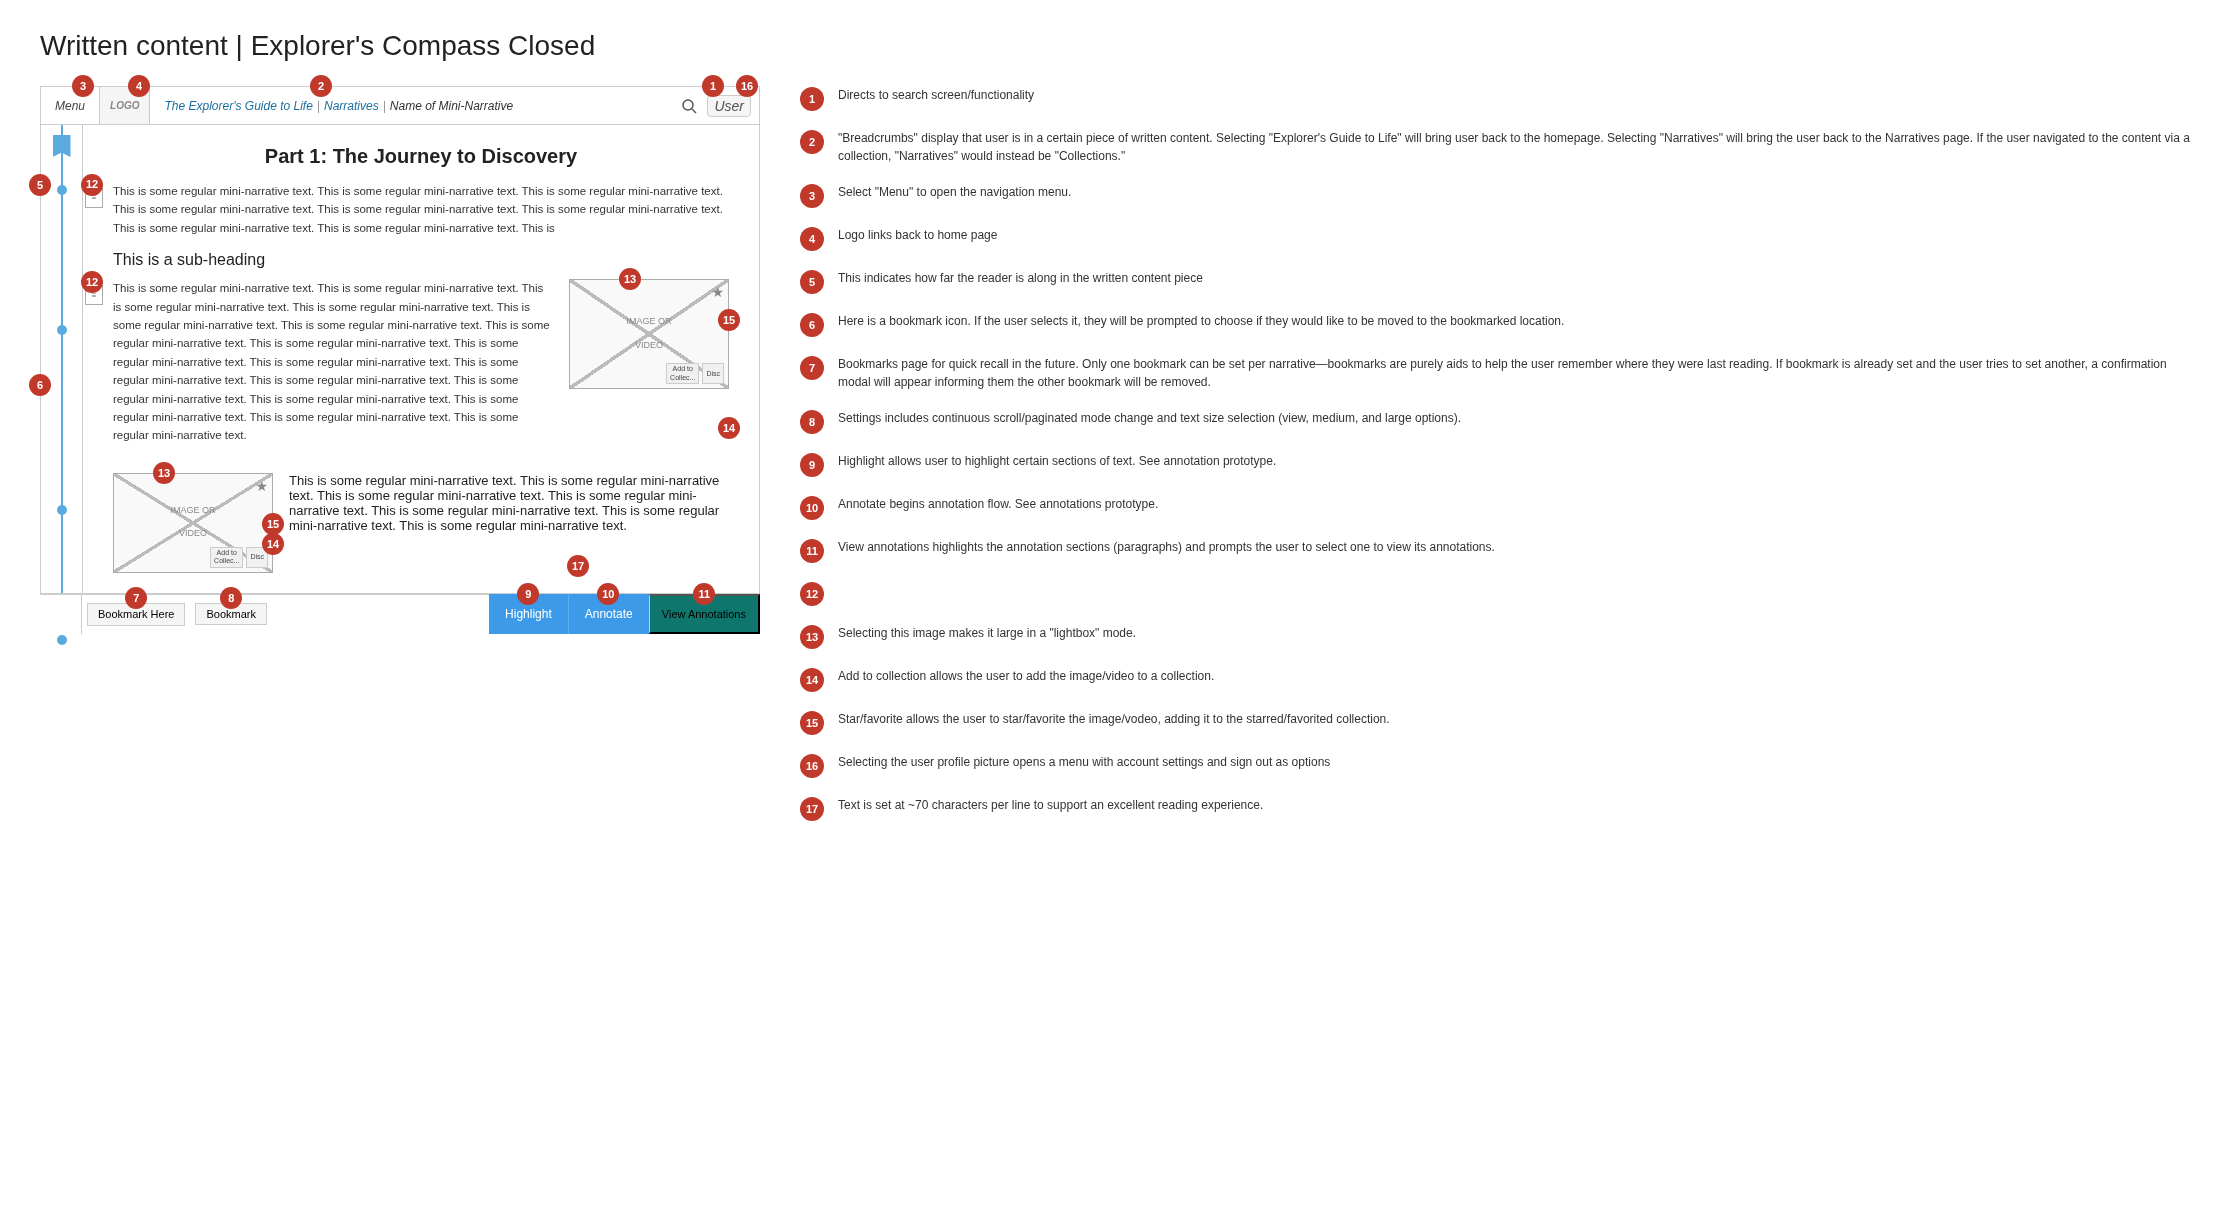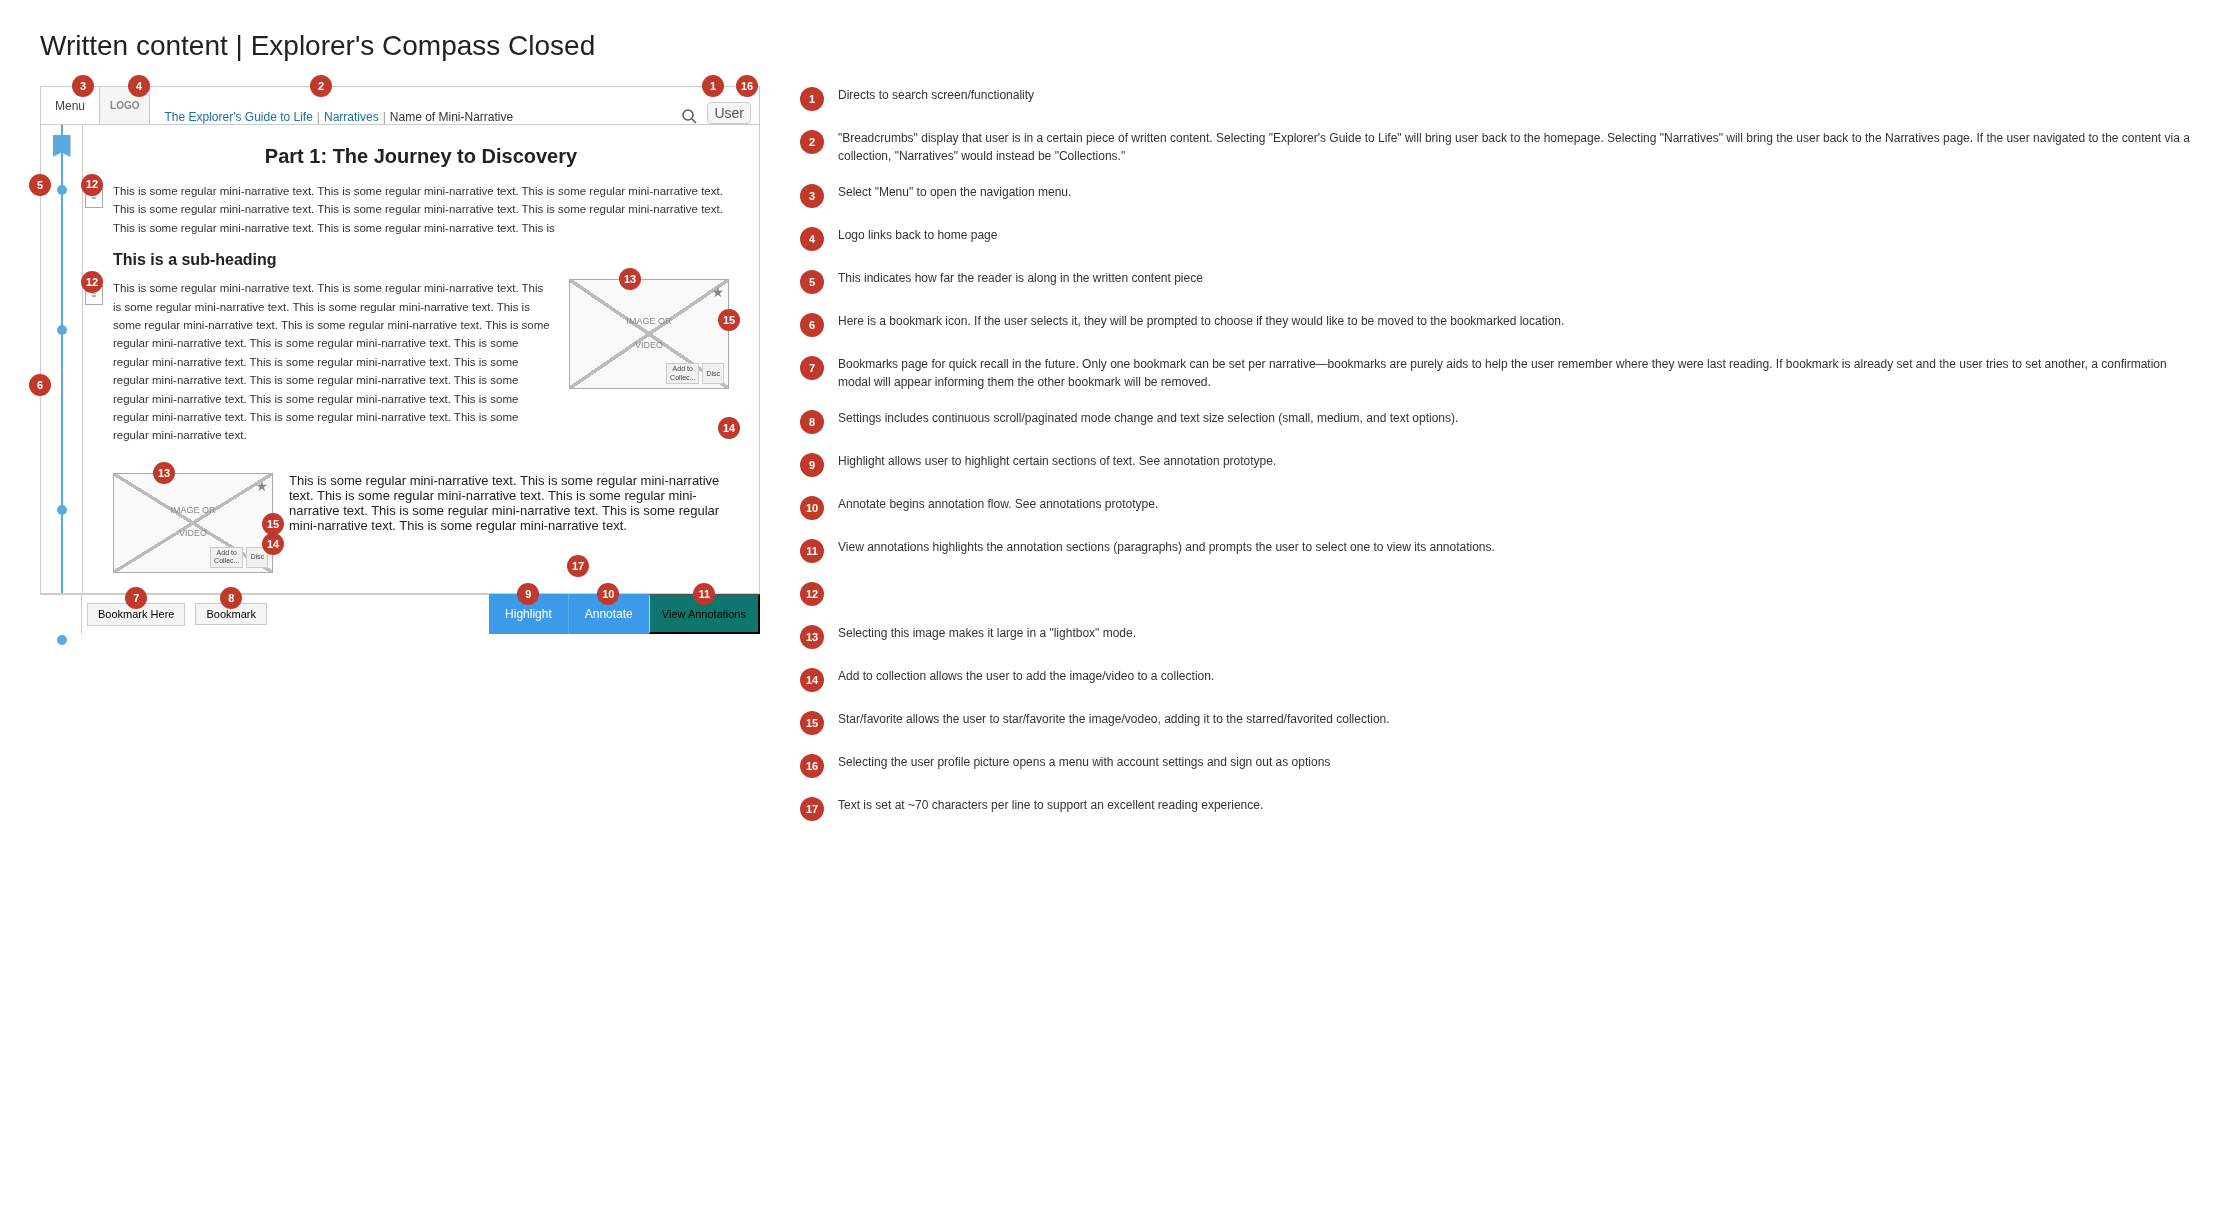--- a/index.html
+++ b/index.html
@@ -23,26 +23,27 @@
     }
     
     .ui-mockup {
       width: 720px;
       flex-shrink: 0;
       position: relative;
     }
     
     .top-bar {
       display: flex;
-      align-items: flex-end;
+      align-items: center;
       border: 1px solid #ccc;
       border-bottom: none;
       background: #fff;
       height: 38px;
       position: relative;
+      font-style: italic;
     }
     .menu-btn {
       border-right: 1px solid #ccc;
       padding: 0 14px;
       height: 100%;
       display: flex;
       align-items: center;
       font-size: 12px;
       color: #444;
     }
@@ -163,21 +164,21 @@
       color: #222;
     }
     .content-body {
       font-size: 11.5px;
       line-height: 1.6;
       color: #333;
       margin-bottom: 14px;
     }
     .sub-heading {
       font-size: 16px;
-      font-weight: 700;
+      font-weight: 400;
       margin-bottom: 10px;
       color: #222;
     }
     .two-col {
       display: flex;
       gap: 16px;
     }
     .col-text {
       flex: 1;
     }
@@ -538,21 +539,21 @@
         <div class="annotation-item">
     <div class="ann-badge">6</div>
     <div class="ann-text">Here is a bookmark icon. If the user selects it, they will be prompted to choose if they would like to be moved to the bookmarked location.</div>
   </div>
         <div class="annotation-item">
     <div class="ann-badge">7</div>
     <div class="ann-text">Bookmarks page for quick recall in the future. Only one bookmark can be set per narrative—bookmarks are purely aids to help the user remember where they were last reading. If bookmark is already set and the user tries to set another, a confirmation modal will appear informing them the other bookmark will be removed.</div>
   </div>
         <div class="annotation-item">
     <div class="ann-badge">8</div>
-    <div class="ann-text">Settings includes continuous scroll/paginated mode change and text size selection (small, medium, and text options).</div>
+    <div class="ann-text">Settings includes continuous scroll/paginated mode change and text size selection (view, medium, and large options).</div>
   </div>
         <div class="annotation-item">
     <div class="ann-badge">9</div>
     <div class="ann-text">Highlight allows user to highlight certain sections of text. See annotation prototype.</div>
   </div>
         <div class="annotation-item">
     <div class="ann-badge">10</div>
     <div class="ann-text">Annotate begins annotation flow. See annotations prototype.</div>
   </div>
         <div class="annotation-item">

